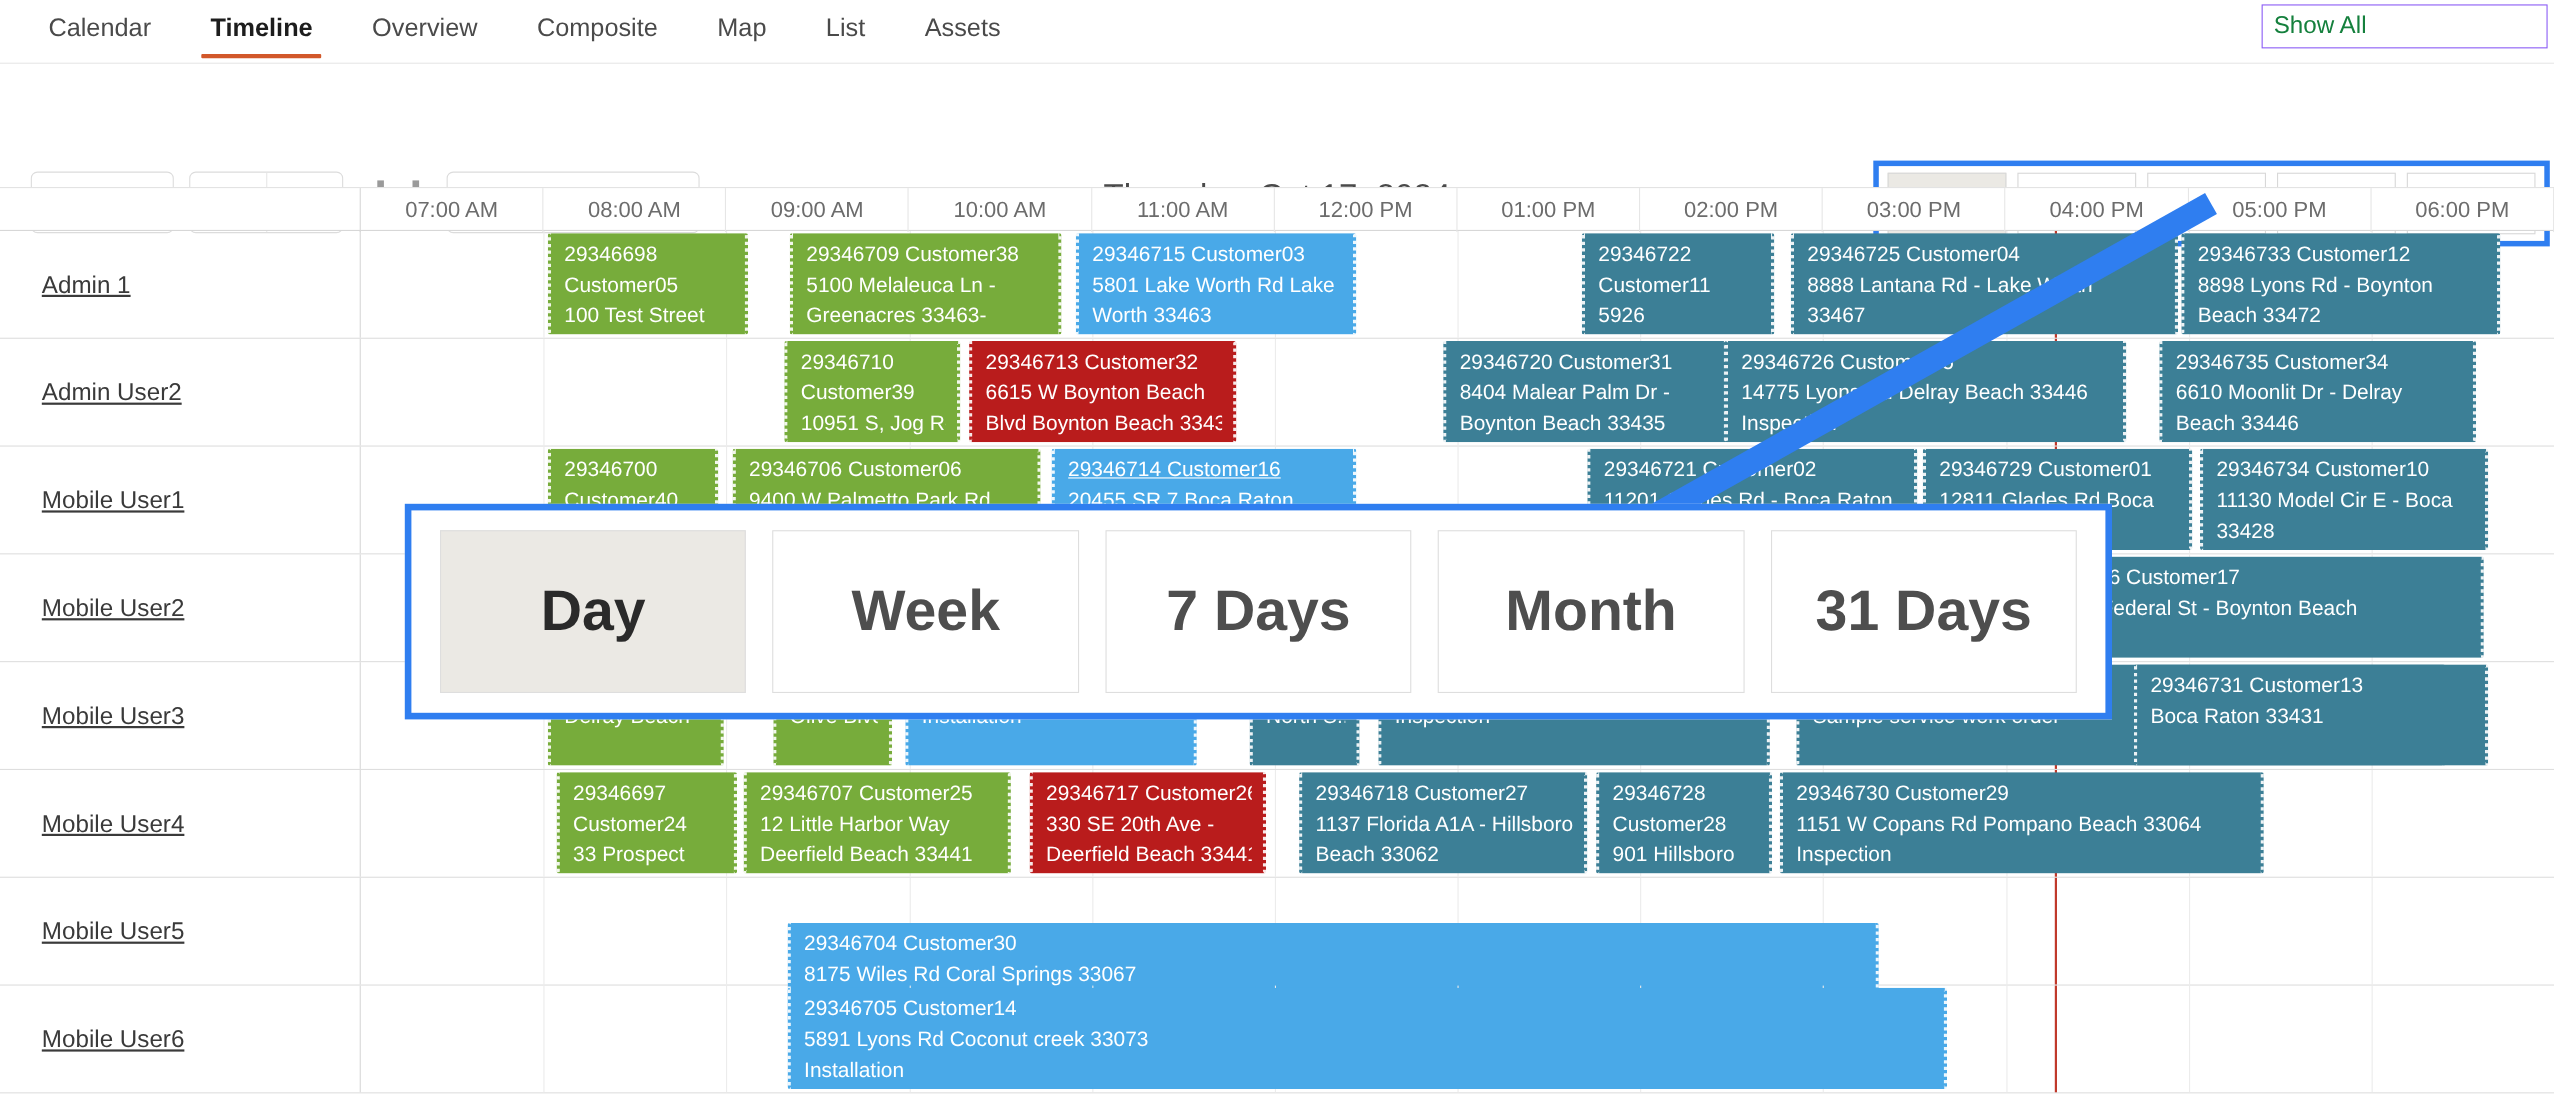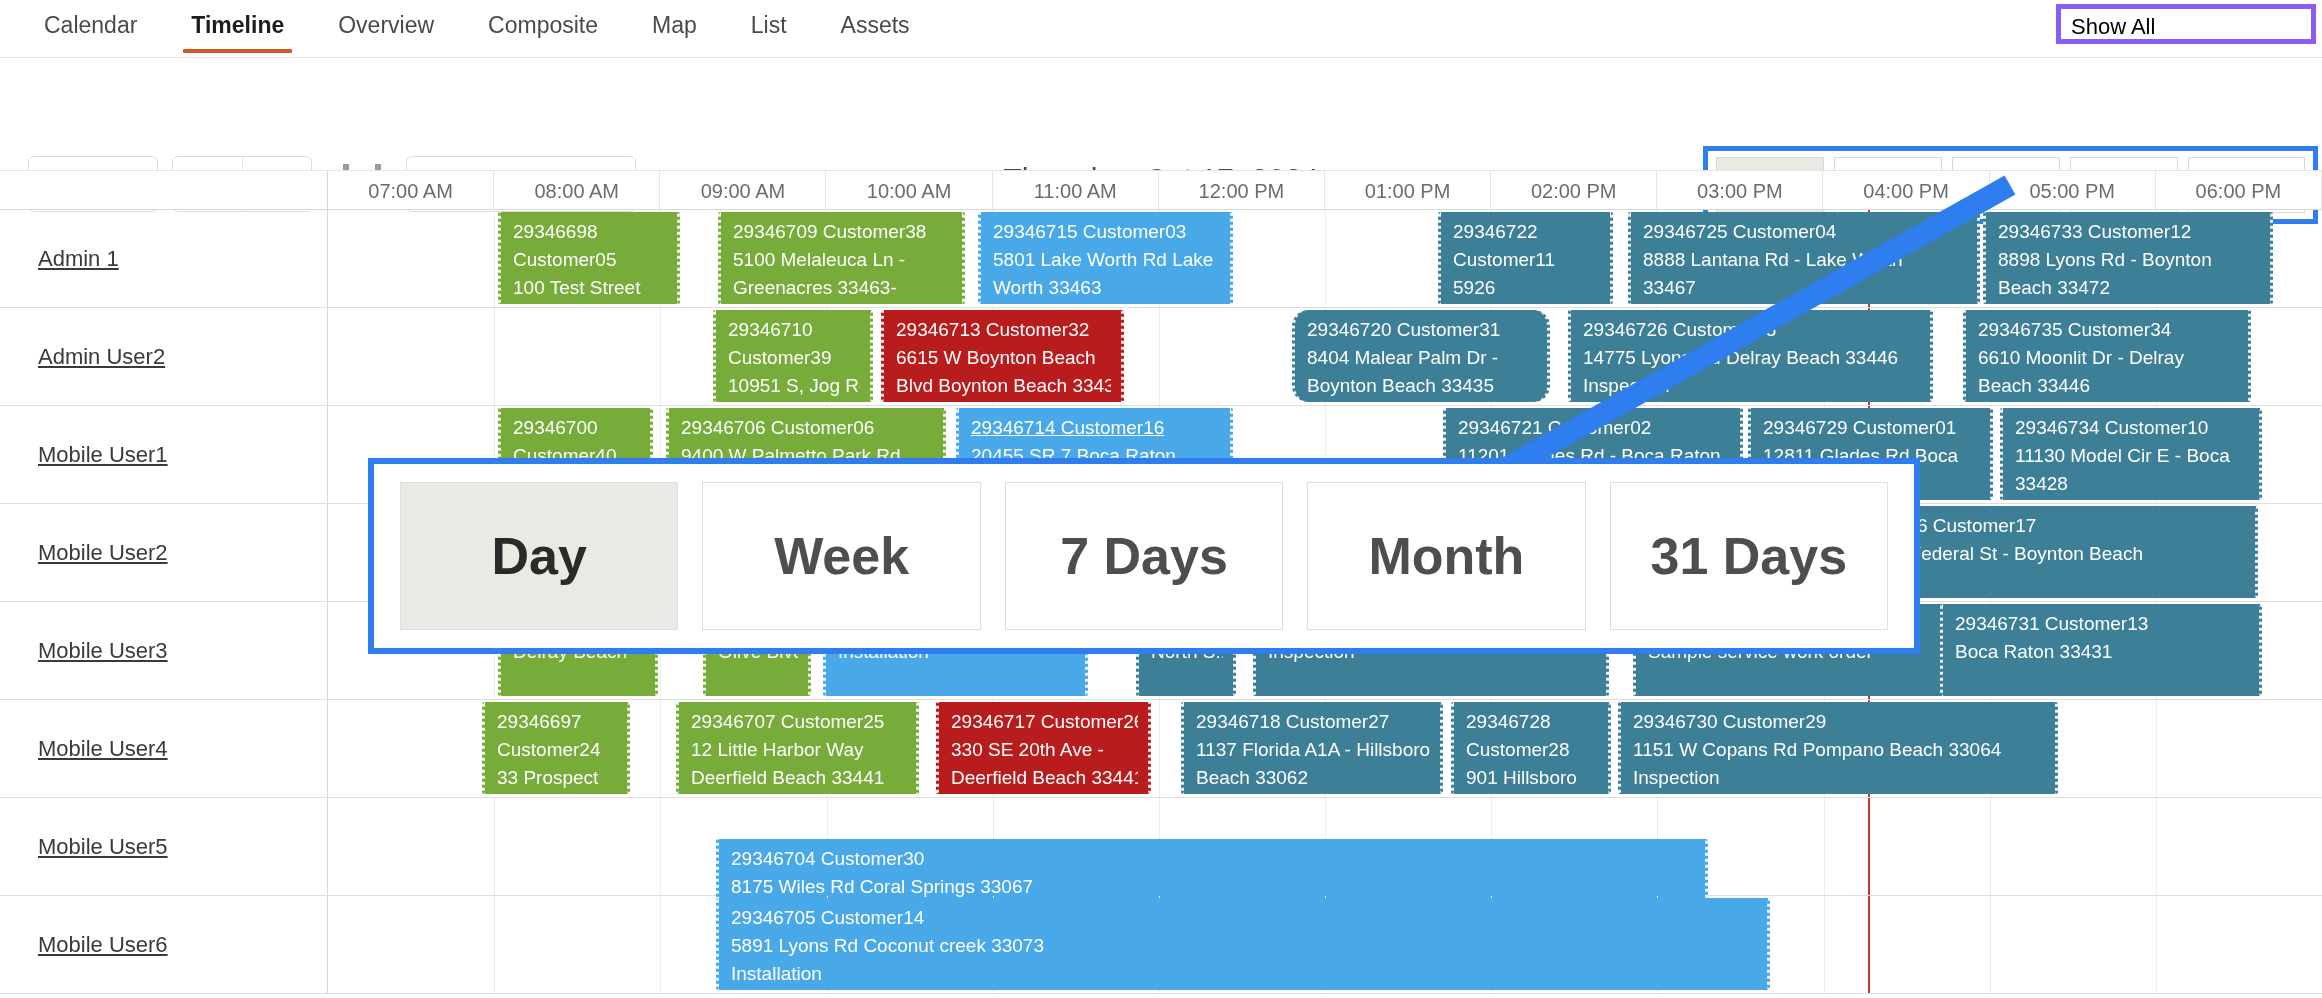--- a/index.html
+++ b/index.html
@@ -23,22 +23,22 @@
     margin-right:10px; cursor:pointer; position:relative; white-space:nowrap;
   }
   .tab:first-child { margin-left:22px; }
   .tab.active { color:#1d1d1d; font-weight:bold; }
   .tab.active::after {
     content:""; position:absolute; left:14px; right:14px; bottom:0;
     height:4px; background:#d2582a; border-radius:1px;
   }
   .showall-wrap { position:absolute; right:6px; top:4px; }
   .showall {
-    width:260px; height:40px; border:5px solid #8b5cf6; background:#fff;
-    font-size:22px; color:#000000; padding:0 10px; line-height:36px;
+    width:260px; height:40px; border:1px solid #8b5cf6; background:#fff;
+    font-size:22px; color:#15803d; padding:0 10px; line-height:36px;
     font-family:"Liberation Sans", sans-serif;
   }
 
   
   .toolbar { position:absolute; top:58px; left:0; width:2322px; height:112px; background:#fff; }
   .btn {
     background:#fff; border:1px solid #dcdcdc; border-radius:6px;
     font-family:"Liberation Sans", sans-serif; color:#555;
     display:flex; align-items:center; justify-content:center; cursor:pointer;
   }
@@ -290,21 +290,21 @@
               <div>Customer39</div>
               <div>10951 S, Jog Rd</div>
               <div>- Boynton Beach</div>
             </div>
             <div class="ev orange" style="left: 553px; width: 243px; top: 2px; height: 92px;">
               <div>29346713 Customer32</div>
               <div>6615 W Boynton Beach</div>
               <div>Blvd Boynton Beach 33437</div>
               <div>Maintenance</div>
             </div>
-            <div class="ev teal" style="left: 964px; width: 258px; top: 2px; height: 92px; border-radius: 16px;">
+            <div class="ev teal" style="left: 984px; width: 258px; top: 2px; height: 92px;">
               <div>29346720 Customer31</div>
               <div>8404 Malear Palm Dr -</div>
               <div>Boynton Beach 33435</div>
               <div>Installation</div>
             </div>
             <div class="ev teal" style="left: 1240px; width: 365px; top: 2px; height: 92px;">
               <div>29346726 Customer35</div>
               <div>14775 Lyons Rd Delray Beach 33446</div>
               <div>Inspection</div>
               <div>Sample inspection work order</div>
@@ -447,21 +447,21 @@
             <div class="vline" style="left: 498.5px;"></div>
             <div class="vline" style="left: 664.667px;"></div>
             <div class="vline" style="left: 830.833px;"></div>
             <div class="vline" style="left: 997px;"></div>
             <div class="vline" style="left: 1163.17px;"></div>
             <div class="vline" style="left: 1329.33px;"></div>
             <div class="vline" style="left: 1495.5px;"></div>
             <div class="vline" style="left: 1661.67px;"></div>
             <div class="vline" style="left: 1827.83px;"></div>
             <div class="nowline" style="left: 1540px;"></div>
-            <div class="ev green" style="left: 154px; width: 148px; top: 2px; height: 92px;">
+            <div class="ev green" style="left: 178px; width: 164px; top: 2px; height: 92px;">
               <div>29346697</div>
               <div>Customer24</div>
               <div>33 Prospect</div>
               <div>...</div>
             </div>
             <div class="ev green" style="left: 348px; width: 243px; top: 2px; height: 92px;">
               <div>29346707 Customer25</div>
               <div>12 Little Harbor Way</div>
               <div>Deerfield Beach 33441</div>
               <div></div>

